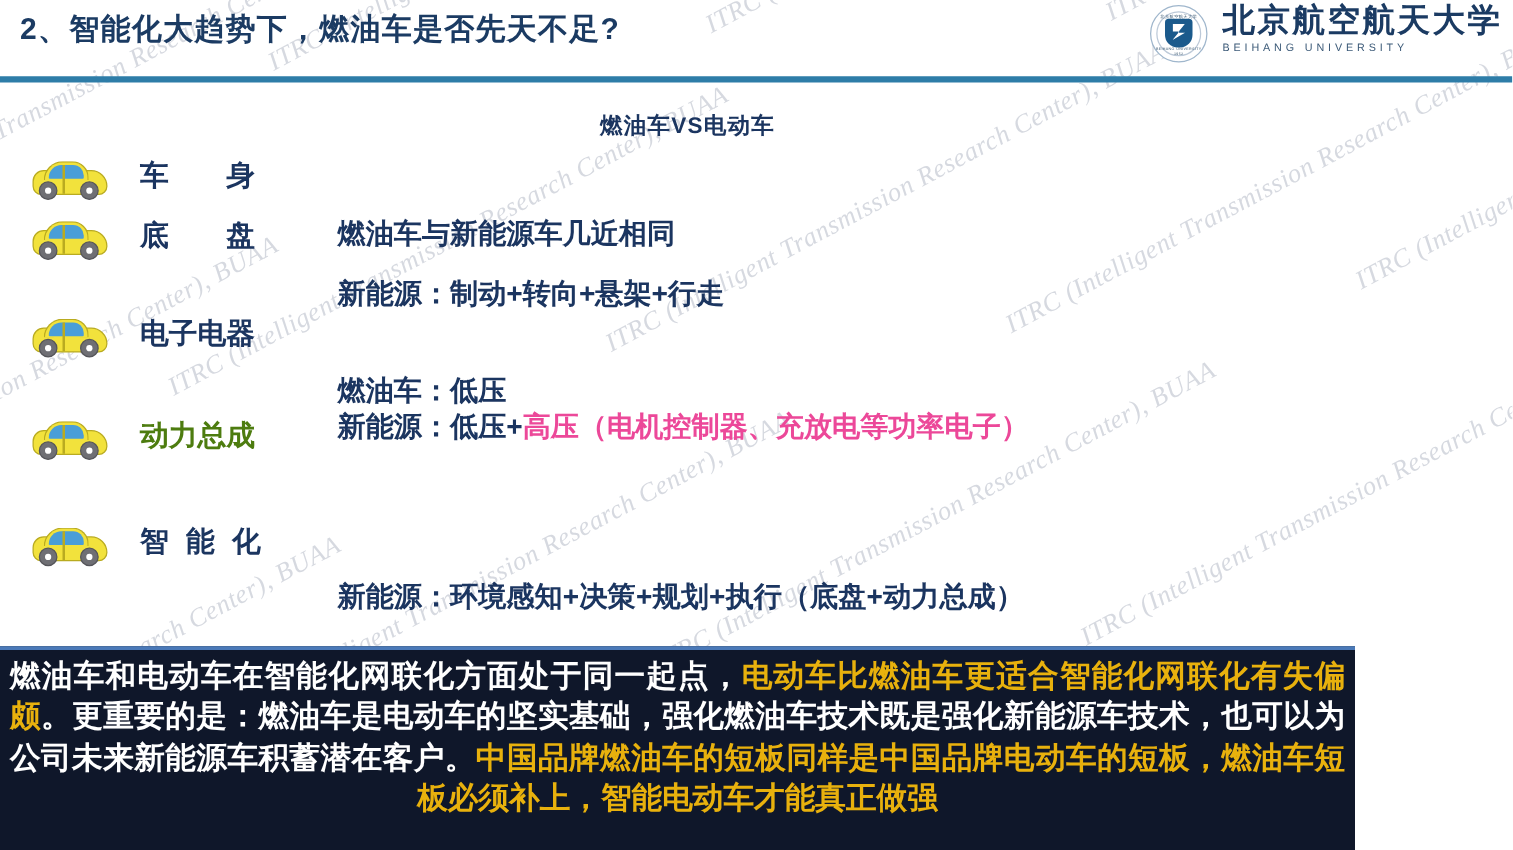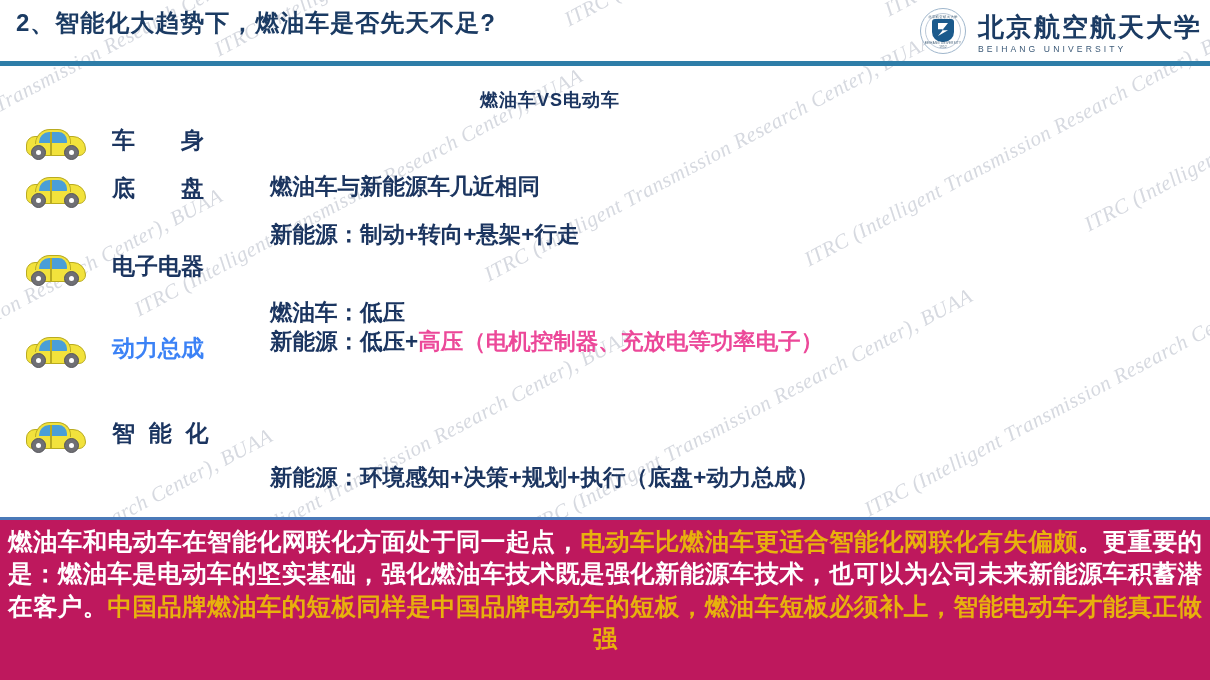--- a/index.html
+++ b/index.html
@@ -62,21 +62,21 @@
     z-index: 4;
   }
 
   
   #logo {
     position: absolute;
     right: 8px;
     top: 4px;
     height: 50px;
     display: flex;
-    align-items: flex-end;
+    align-items: flex-start;
     gap: 12px;
     z-index: 6;
   }
   #logo-seal {
     position: relative;
     width: 44px; height: 44px;
     border-radius: 50%;
     border: 1px solid #9fb6cc;
     background: #ffffff;
     flex: 0 0 auto;
@@ -162,21 +162,21 @@
     padding-top: 2px;
   }
   .cell-label {
     flex: 0 0 158px;
     font-size: 23px;
     font-weight: bold;
     color: #1b3560;
     white-space: nowrap;
     padding-top: 1px;
   }
-  .cell-label.red { color: #3b82f6; }
+  .cell-label.red { color: #4d7c0f; }
   .cell-body {
     flex: 1 1 auto;
     font-size: 22.5px;
     font-weight: bold;
     color: #1b3560;
     line-height: 1.30;
     white-space: nowrap;
     letter-spacing: 0px;
     margin-top: 48px;
   }
@@ -239,23 +239,23 @@
     left: 25px; bottom: 5px;
     width: 1.5px; height: 23px;
     background: #b9ab20;
   }
 
   
   #conclusion {
     position: absolute;
     left: 0;
     top: 517px;
-    width: 1210px;
+    width: 1084px;
     height: 163px;
-    background: #be185d;
+    background: #0f172a;
     border-top: 3px solid #4a79b8;
     box-sizing: border-box;
     z-index: 6;
     padding: 6px 8px 0 8px;
   }
   #conclusion-text {
     font-size: 24.5px;
     font-weight: bold;
     color: #ffffff;
     line-height: 1.32;

